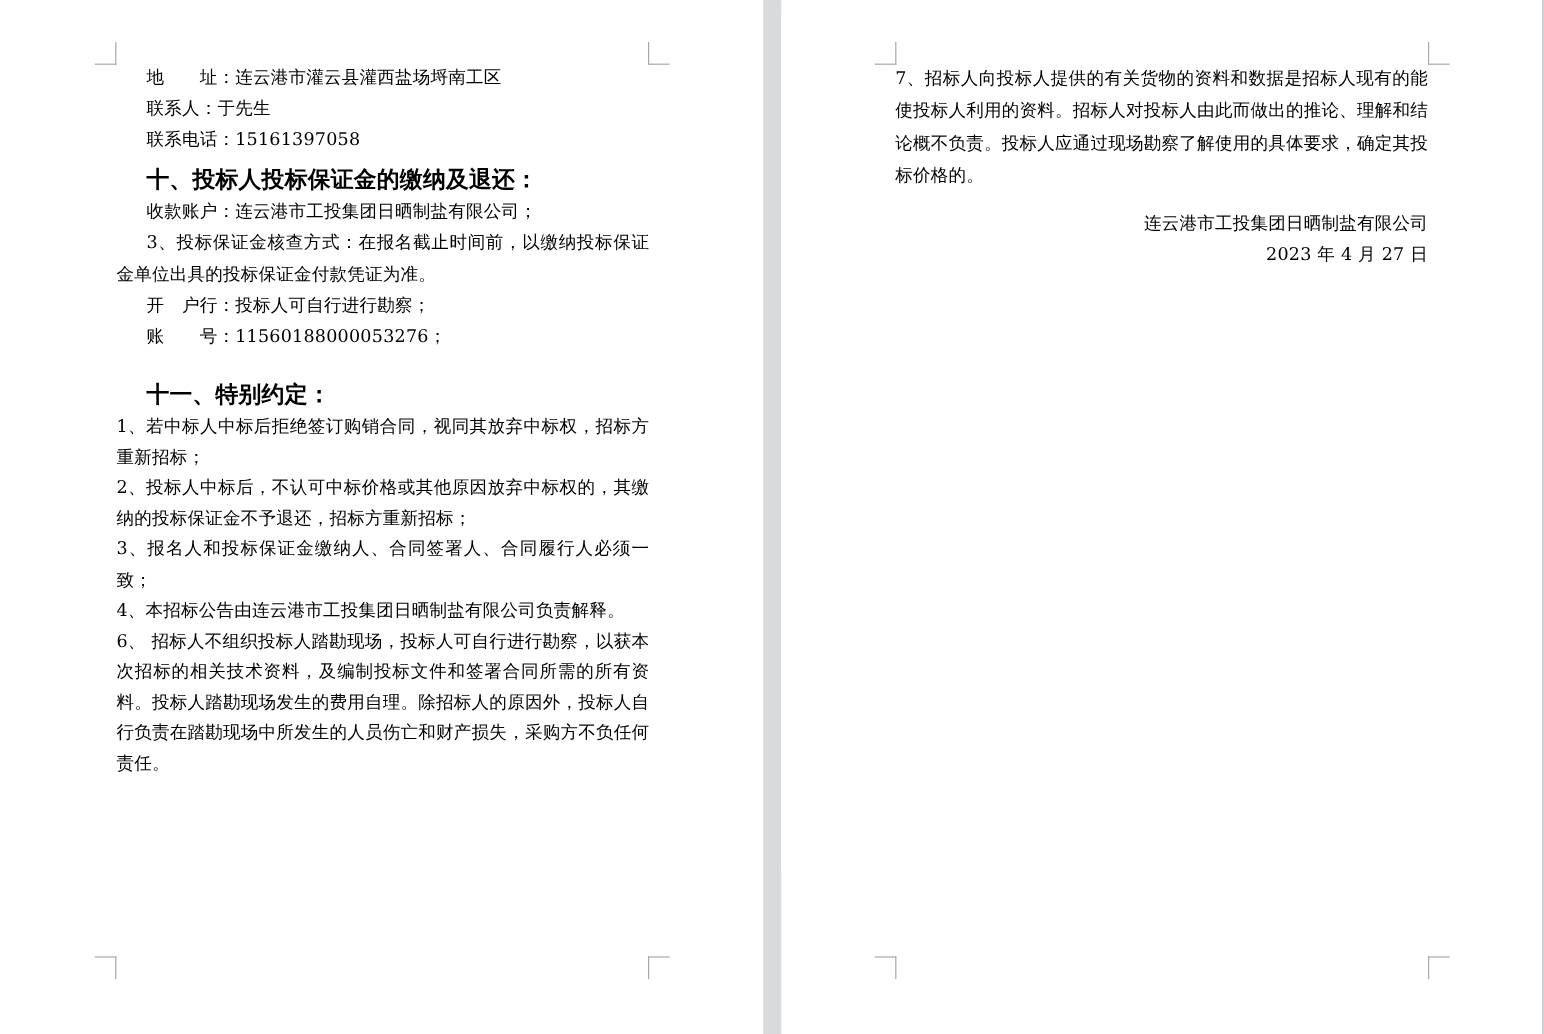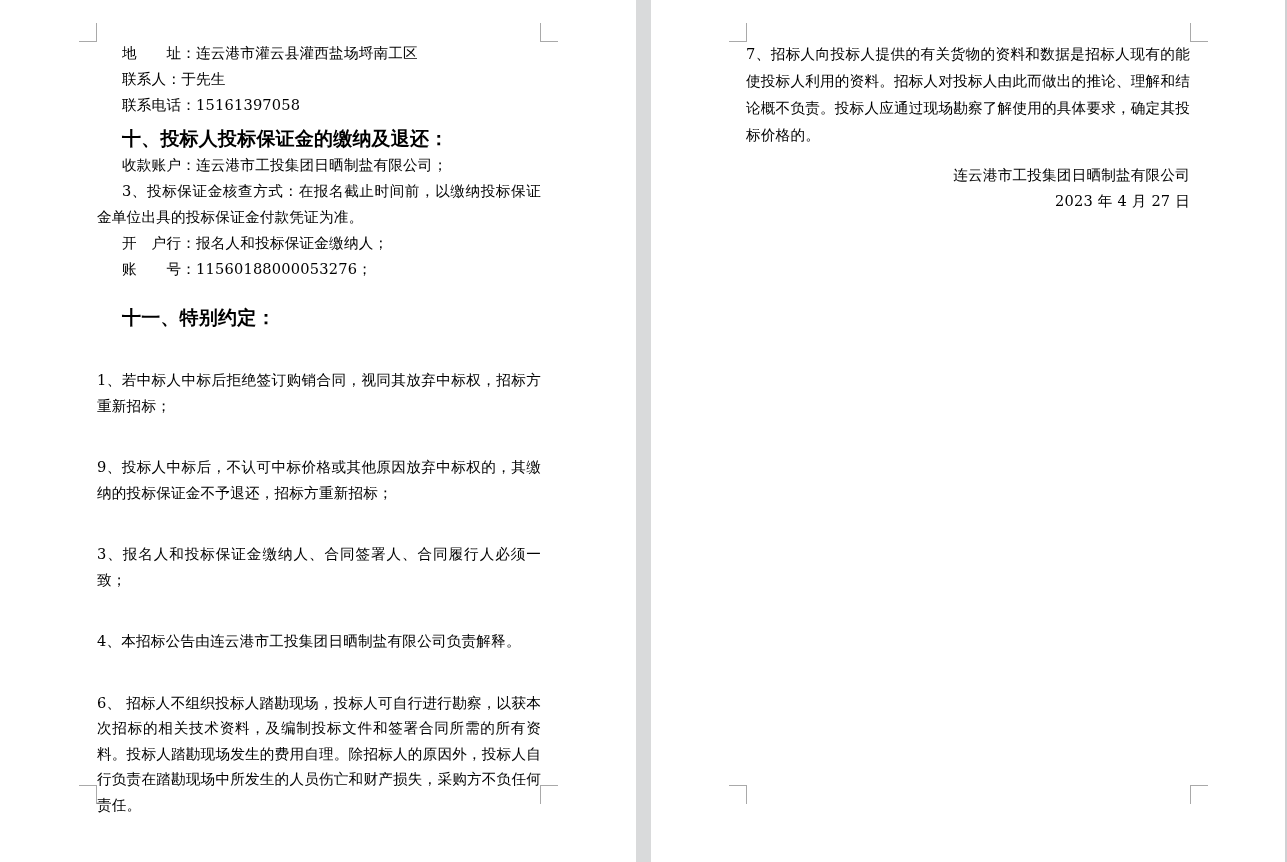--- a/index.html
+++ b/index.html
@@ -1,21 +1,21 @@
 <!DOCTYPE html>
 <html><head>
 <meta charset="utf-8">
 <style>
   html,body { margin:0; padding:0; }
   body {
     width:1287px; height:862px; position:relative; overflow:hidden;
     background:#ffffff; color:#000;
     font-family:"DejaVu Serif","Liberation Serif",serif;
   }
-  .page { position:absolute; top:0; height:712px; background:var(--page-bg,#fff); }
+  .page { position:absolute; top:12px; height:712px; background:var(--page-bg,#fff); }
   #page-left  { left:0;   width:636px; }
   #page-right { left:651px; width:636px; }
   .page-gap {
     position:absolute; top:0; left:636px; width:15px; height:862px;
     background:var(--gap-color,#d9dadb);
   }
   .right-edge {
     position:absolute; top:0; right:0; width:2px; height:862px;
     background:var(--edge-color,#cfd1d3);
   }
@@ -42,21 +42,21 @@
     text-align:justify; letter-spacing:0.2px;
   }
   .ind { text-indent:25px; }
   .heading {
     font-weight:bold; text-indent:25px;
     font-family:Liberation Sans, sans-serif;
     font-size:19px;
   }
   .h10 { margin-top:8px; }
   .h11 { margin-top:23px; }
-  .sec11 p { line-height:25.5px;margin-top:36px; }
+  .sec11 p { line-height:25.5px; }
   .para7 { line-height:27px; }
   .sig  { margin-top:14px; margin-left:154px; text-align:right; }
   .date { margin-left:269px; text-align:right; }
 </style>
 </head>
 <body style="--gap-color: #d9dadb; --mark-color: #a9a9a9; --page-bg: #ffffff; --edge-color: #cfd1d3;">
 
 <div class="page" id="page-left">
   <div class="cm cm-tl pos-tl"></div>
   <div class="cm cm-tr pos-tr"></div>
@@ -64,27 +64,27 @@
   <div class="cm cm-br pos-br"></div>
 
   <div class="content">
     <p class="ind">地　　址：连云港市灌云县灌西盐场埒南工区</p>
     <p class="ind">联系人：于先生</p>
     <p class="ind">联系电话：15161397058</p>
 
     <p class="heading h10">十、投标人投标保证金的缴纳及退还：</p>
     <p class="ind">收款账户：连云港市工投集团日晒制盐有限公司；</p>
     <p class="ind">3、投标保证金核查方式：在报名截止时间前，以缴纳投标保证金单位出具的投标保证金付款凭证为准。</p>
-    <p class="ind">开　户行：报名人和投标保证金缴纳人；</p>
+    <p class="ind">开　户行：投标人可自行进行勘察；</p>
     <p class="ind">账　　号：11560188000053276；</p>
 
     <p class="heading h11">十一、特别约定：</p>
     <div class="sec11">
       <p>1、若中标人中标后拒绝签订购销合同，视同其放弃中标权，招标方重新招标；</p>
-      <p>9、投标人中标后，不认可中标价格或其他原因放弃中标权的，其缴纳的投标保证金不予退还，招标方重新招标；</p>
+      <p>2、投标人中标后，不认可中标价格或其他原因放弃中标权的，其缴纳的投标保证金不予退还，招标方重新招标；</p>
       <p>3、报名人和投标保证金缴纳人、合同签署人、合同履行人必须一致；</p>
       <p>4、本招标公告由连云港市工投集团日晒制盐有限公司负责解释。</p>
       <p>6、 招标人不组织投标人踏勘现场，投标人可自行进行勘察，以获本次招标的相关技术资料，及编制投标文件和签署合同所需的所有资料。投标人踏勘现场发生的费用自理。除招标人的原因外，投标人自行负责在踏勘现场中所发生的人员伤亡和财产损失，采购方不负任何责任。</p>
     </div>
   </div>
 </div>
 
 <div class="page-gap"></div>
 
 <div class="page" id="page-right">

